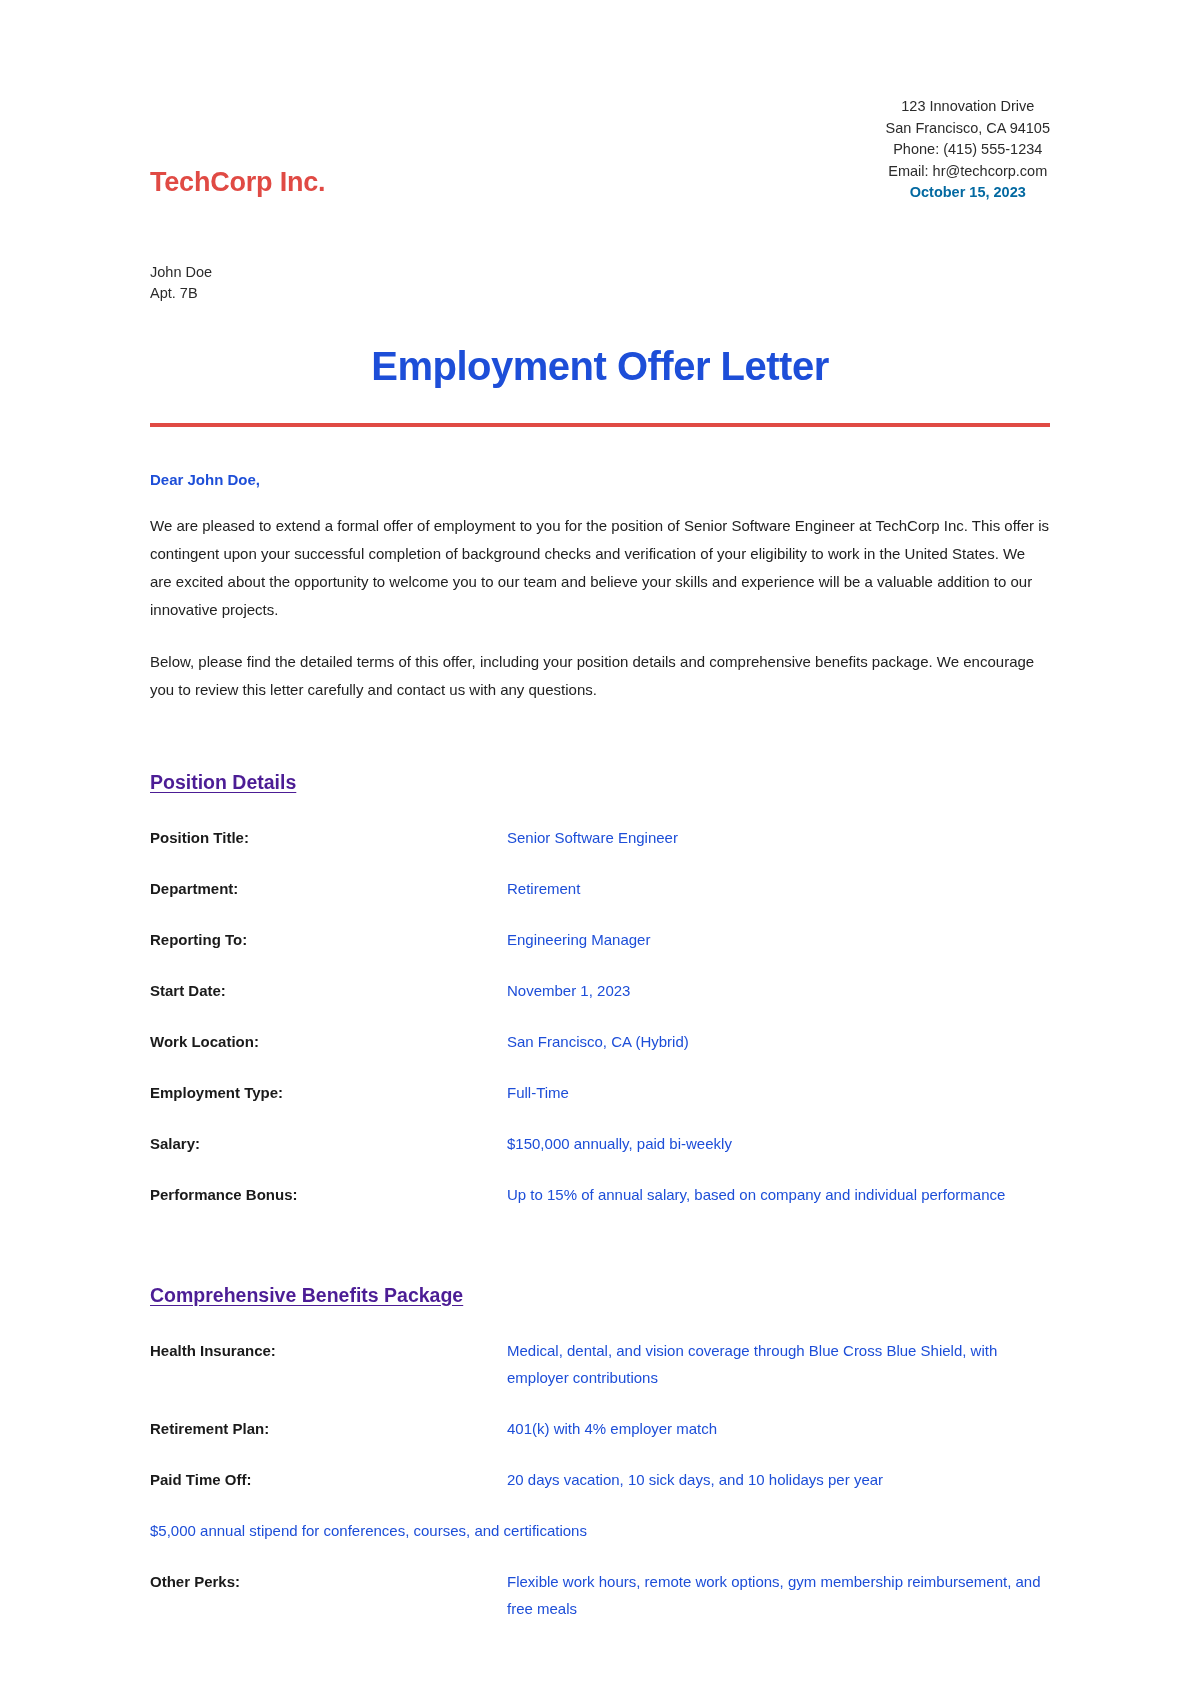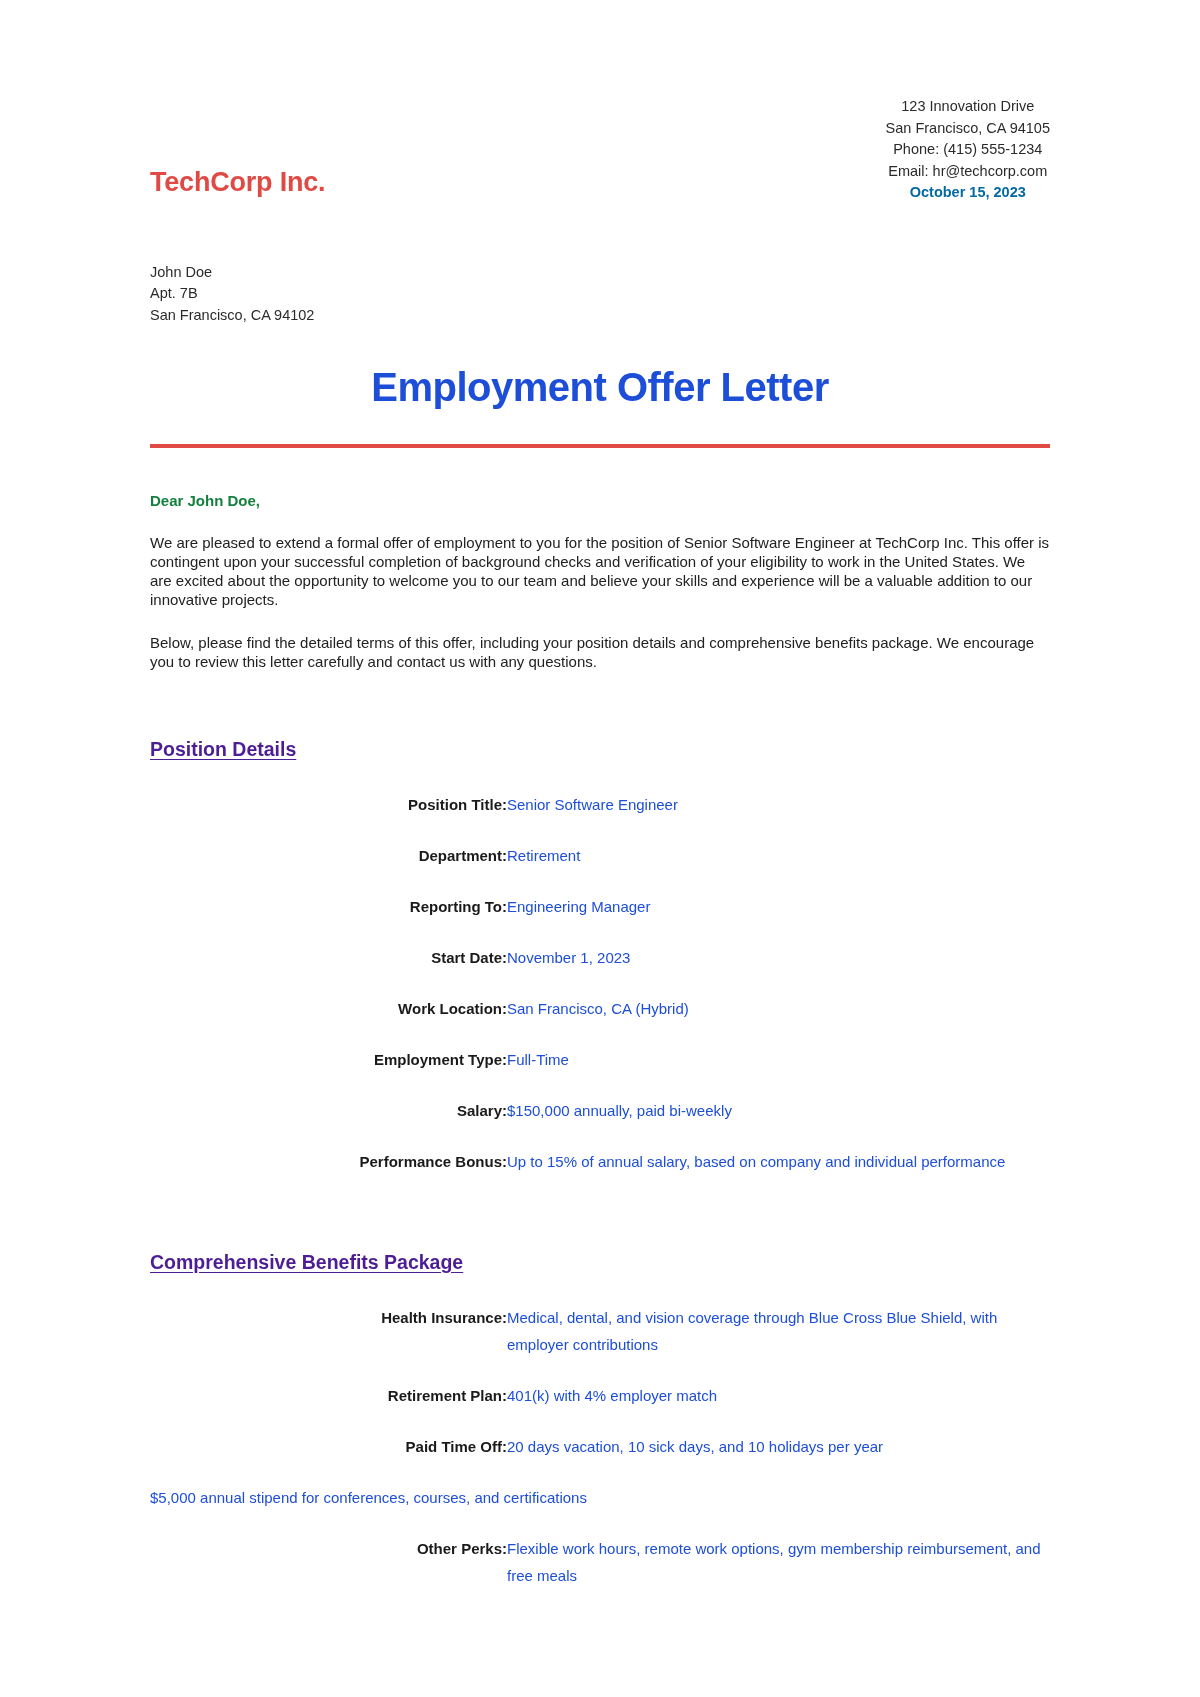--- a/index.html
+++ b/index.html
@@ -82,26 +82,26 @@
     height: 4px;
     background: #e04a44;
     width: 100%;
   }
 
   
   .salutation {
     margin-top: 44px;
     font-size: 15px;
     font-weight: bold;
-    color: #15803d;
+    color: #1d4ed8;
   }
   .para {
     margin-top: 24px;
     font-size: 15px;
-    line-height: 19px;
+    line-height: 28px;
     color: #222222;
     text-align: left;
   }
 
   
   .section-heading {
     margin-top: 52px;
     margin-bottom: 30px;
     font-size: 19.5px;
     font-weight: bold;
@@ -117,21 +117,20 @@
     align-items: flex-start;
     margin-bottom: 24px;
   }
   .detail-label {
     flex: 0 0 357px;
     max-width: 357px;
     font-size: 15px;
     font-weight: bold;
     color: #1a1a1a;
     line-height: 27px;
-    text-align: right;
   }
   .detail-value {
     flex: 1 1 auto;
     font-size: 15px;
     color: #1d4ed8;
     line-height: 27px;
   }
 </style>
 </head>
 <body>
@@ -148,21 +147,20 @@
         <span class="line">Phone: (415) 555-1234</span>
         <span class="line">Email: hr@techcorp.com</span>
         <span class="line letter-date">October 15, 2023</span>
       </div>
     </div>
 
     
     <div class="recipient">
       <span class="line">John Doe</span>
       <span class="line">Apt. 7B</span>
-      <span class="line">San Francisco, CA 94102</span>
     </div>
 
     
     <div class="doc-title">Employment Offer Letter</div>
     <div class="title-rule"></div>
 
     
     <div class="salutation">Dear John Doe,</div>
     <p class="para">We are pleased to extend a formal offer of employment to you for the position of Senior Software Engineer at TechCorp Inc. This offer is contingent upon your successful completion of background checks and verification of your eligibility to work in the United States. We are excited about the opportunity to welcome you to our team and believe your skills and experience will be a valuable addition to our innovative projects.</p>
     <p class="para">Below, please find the detailed terms of this offer, including your position details and comprehensive benefits package. We encourage you to review this letter carefully and contact us with any questions.</p>

